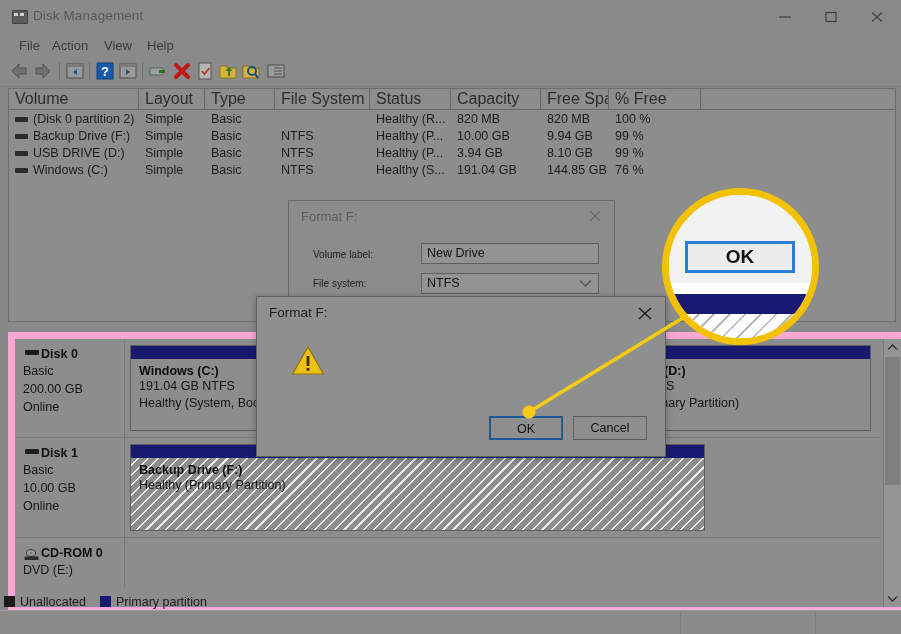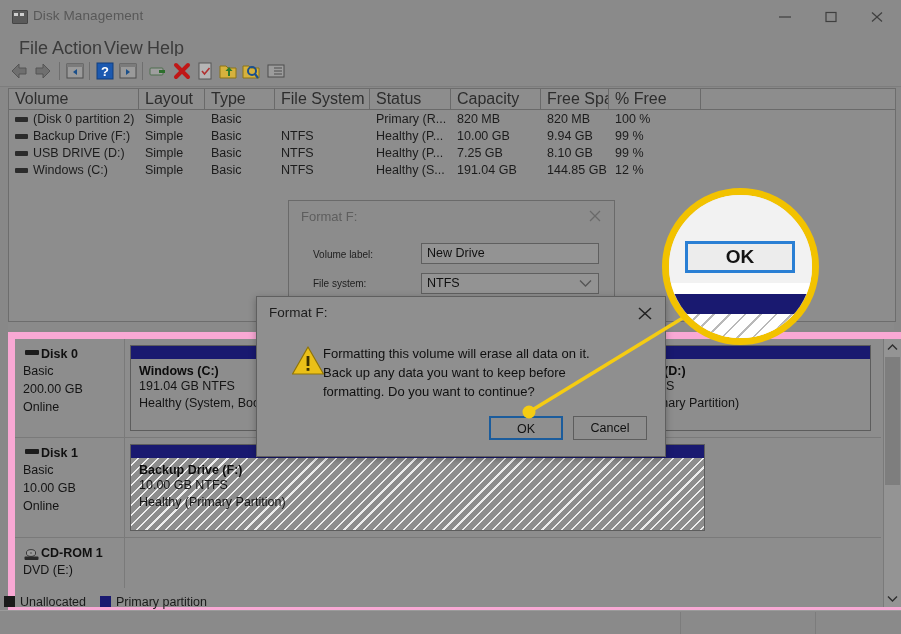--- a/index.html
+++ b/index.html
@@ -38,21 +38,21 @@
   .wbtn svg{position:absolute;left:15px;top:11px;}
   #w-min{right:92px;}
   #w-max{right:46px;}
   #w-close{right:0px;}
   
   .menubar{
     position:absolute;left:0;top:34px;width:901px;height:22px;
     background:#8a8a8a;
   }
   .menuitem{
-    position:absolute;top:3px;font-size:18px;color:#3b3b3b;padding:1px 7px;cursor:default;
+    position:absolute;top:3px;font-size:13px;color:#3b3b3b;padding:1px 7px;cursor:default;
   }
   
   .toolbar{
     position:absolute;left:0;top:56px;width:901px;height:30px;
     background:#8a8a8a;border-bottom:1px solid #7d7d7d;
   }
   .tbtn{position:absolute;top:4px;width:22px;height:22px;cursor:default;}
   .tsep{position:absolute;top:6px;width:1px;height:18px;background:#6f6f6f;}
   
   .listpane{
@@ -323,21 +323,21 @@
       <div class="lhcell" style="left:600px;width:92px">% Free</div>
       <div class="lhcell" style="left:692px;width:194px;border-right:none"></div>
     </div>
 
     <div class="lrow" style="top:22px">
       <div class="volicon"></div>
       <div class="lcell" style="left:24px;width:110px">(Disk 0 partition 2)</div>
       <div class="lcell" style="left:136px;width:60px">Simple</div>
       <div class="lcell" style="left:202px;width:64px">Basic</div>
       <div class="lcell" style="left:272px;width:88px"></div>
-      <div class="lcell" style="left:367px;width:78px">Primary (R...</div>
+      <div class="lcell" style="left:367px;width:78px">Healthy (R...</div>
       <div class="lcell" style="left:448px;width:86px">820 MB</div>
       <div class="lcell" style="left:538px;width:62px">820 MB</div>
       <div class="lcell" style="left:606px;width:86px">100 %</div>
     </div>
 
     <div class="lrow" style="top:39px">
       <div class="volicon"></div>
       <div class="lcell" style="left:24px;width:110px">Backup Drive (F:)</div>
       <div class="lcell" style="left:136px;width:60px">Simple</div>
       <div class="lcell" style="left:202px;width:64px">Basic</div>
@@ -348,35 +348,35 @@
       <div class="lcell" style="left:606px;width:86px">99 %</div>
     </div>
 
     <div class="lrow" style="top:56px">
       <div class="volicon"></div>
       <div class="lcell" style="left:24px;width:110px">USB DRIVE (D:)</div>
       <div class="lcell" style="left:136px;width:60px">Simple</div>
       <div class="lcell" style="left:202px;width:64px">Basic</div>
       <div class="lcell" style="left:272px;width:88px">NTFS</div>
       <div class="lcell" style="left:367px;width:78px">Healthy (P...</div>
-      <div class="lcell" style="left:448px;width:86px">7.25 GB</div>
+      <div class="lcell" style="left:448px;width:86px">3.94 GB</div>
       <div class="lcell" style="left:538px;width:62px">8.10 GB</div>
       <div class="lcell" style="left:606px;width:86px">99 %</div>
     </div>
 
     <div class="lrow" style="top:73px">
       <div class="volicon"></div>
       <div class="lcell" style="left:24px;width:110px">Windows (C:)</div>
       <div class="lcell" style="left:136px;width:60px">Simple</div>
       <div class="lcell" style="left:202px;width:64px">Basic</div>
       <div class="lcell" style="left:272px;width:88px">NTFS</div>
       <div class="lcell" style="left:367px;width:78px">Healthy (S...</div>
       <div class="lcell" style="left:448px;width:86px">191.04 GB</div>
       <div class="lcell" style="left:538px;width:62px">144.85 GB</div>
-      <div class="lcell" style="left:606px;width:86px">12 %</div>
+      <div class="lcell" style="left:606px;width:86px">76 %</div>
     </div>
   </div>
 
   <div class="splitter"></div>
 
   <div class="graphpane">
 
     <div class="diskrow" style="top:0px;height:99px;width:866px">
       <div class="diskinfo">
         <div class="dicon"></div>
@@ -411,37 +411,36 @@
         <div class="dname">Disk 1</div>
         <div class="dmeta">Basic</div>
         <div class="dmeta">10.00 GB</div>
         <div class="dmeta">Online</div>
       </div>
       <div class="partwrap" style="left:115px;width:575px">
         <div class="part hatched" style="left:0;right:0">
           <div class="partbar"></div>
           <div class="partbody">
             <div class="ptitle">Backup Drive  (F:)</div>
-            <div class="pline">10.00 GB NTFS</div>
             <div class="pline">Healthy (Primary Partition)</div>
           </div>
         </div>
       </div>
     </div>
 
     <div class="diskrow" style="top:199px;height:50px;width:866px;border-bottom:none">
       <div class="diskinfo">
         <div class="dcdicon">
           <svg width="15" height="12" viewBox="0 0 15 12">
             <ellipse cx="7" cy="4" rx="4.6" ry="3.4" fill="#9a9a9a" stroke="#3a3a3a"></ellipse>
             <ellipse cx="7" cy="4" rx="1.2" ry="0.9" fill="#6d6d6d"></ellipse>
             <rect x="0.5" y="7.5" width="14" height="3.5" rx="1" fill="#2a2a2a"></rect>
           </svg>
         </div>
-        <div class="dname">CD-ROM 1</div>
+        <div class="dname">CD-ROM 0</div>
         <div class="dmeta">DVD (E:)</div>
       </div>
     </div>
 
     <div class="vscroll">
       <div class="vsbtn" style="top:0">
         <svg width="17" height="17" viewBox="0 0 17 17">
             <path d="M4 10.5 L8.5 6 L13 10.5" fill="none" stroke="#2e2e2e" stroke-width="1.4"></path>
           </svg>
       </div>
@@ -492,21 +491,20 @@
           <line x1="22" y1="7" x2="10" y2="18" stroke="#222" stroke-width="1.5"></line>
         </svg>
     </div>
     <div class="warnicon">
       <svg width="34" height="31" viewBox="0 0 34 31">
         <path d="M17 2 L32.5 29 L1.5 29 Z" fill="#ebc018" stroke="#8f7408" stroke-width="1.2" stroke-linejoin="round"></path>
         <rect x="15.6" y="11" width="2.8" height="10" fill="#3a3000"></rect>
         <rect x="15.6" y="23" width="2.8" height="2.8" fill="#3a3000"></rect>
       </svg>
     </div>
-    <div class="warntext">Formatting this volume will erase all data on it. Back up any data you want to keep before formatting. Do you want to continue?</div>
     <div class="dbtn focus" style="left:232px">OK</div>
     <div class="dbtn" style="left:316px">Cancel</div>
   </div>
 
   <svg class="pointer-line">
     <line x1="529" y1="412" x2="686" y2="316" stroke="#f5cc12" stroke-width="3.6"></line>
     <circle cx="529" cy="412" r="6.5" fill="#f5cc12"></circle>
   </svg>
 
   <div class="callout">

